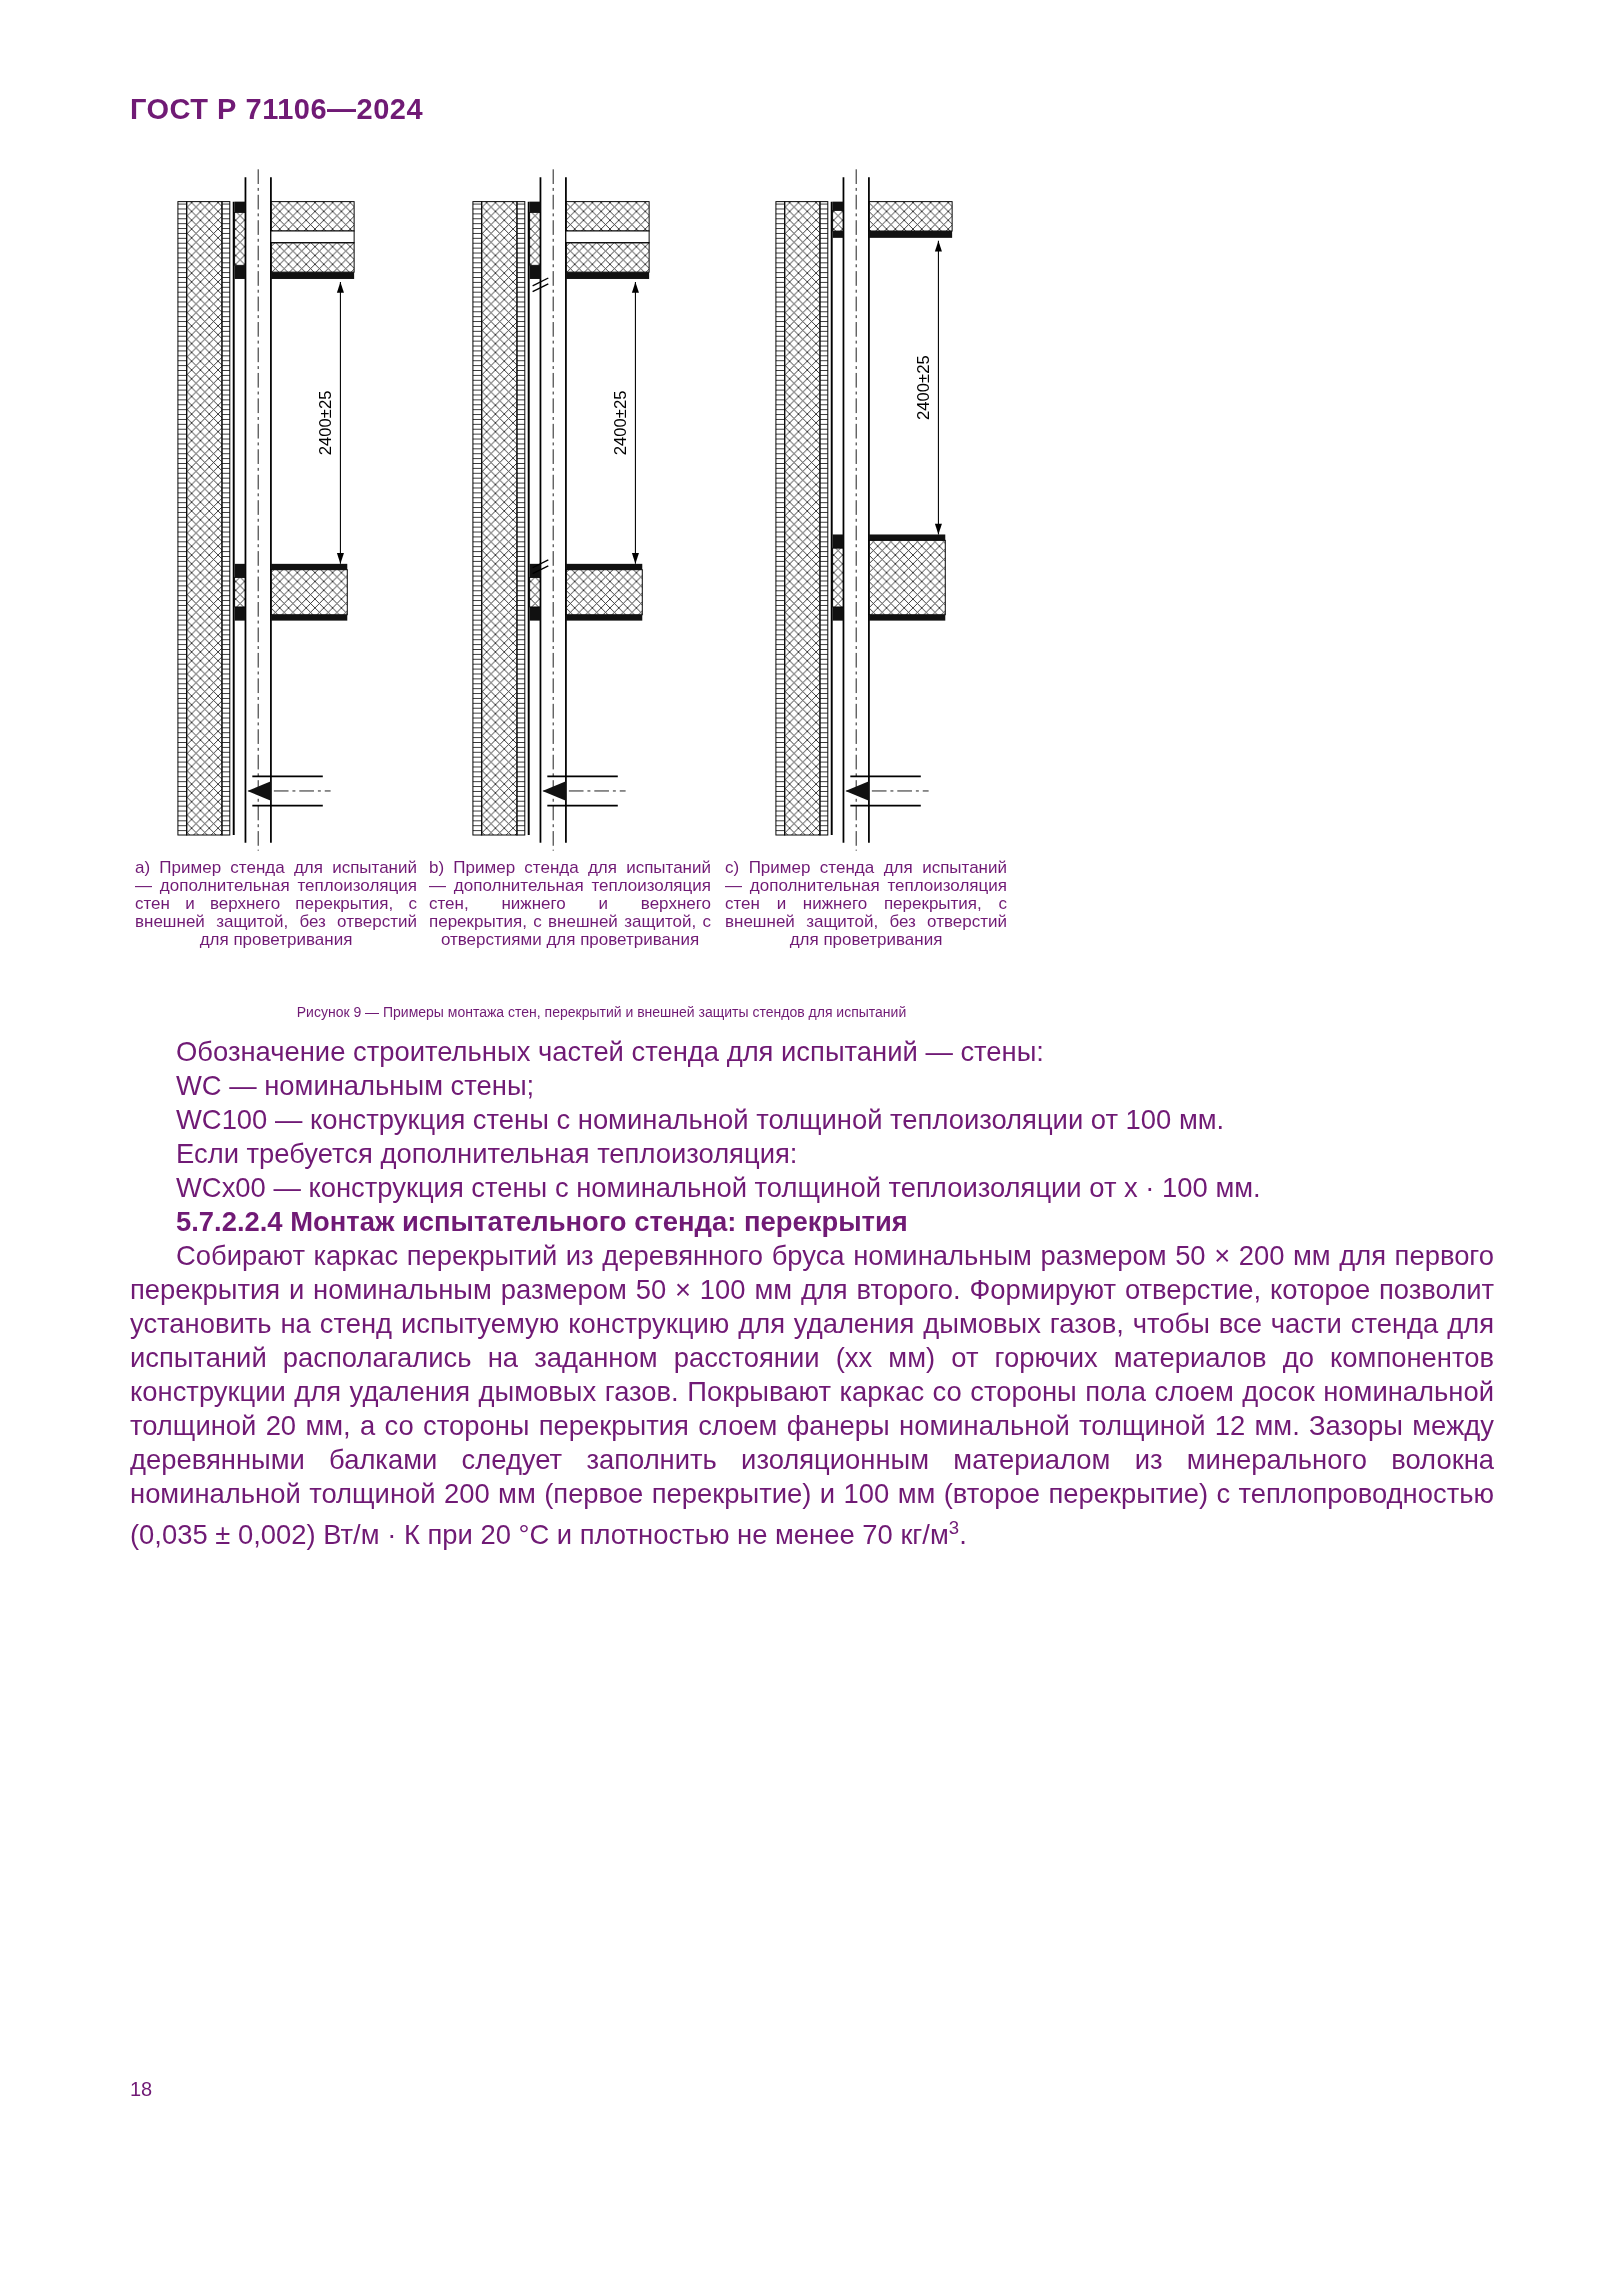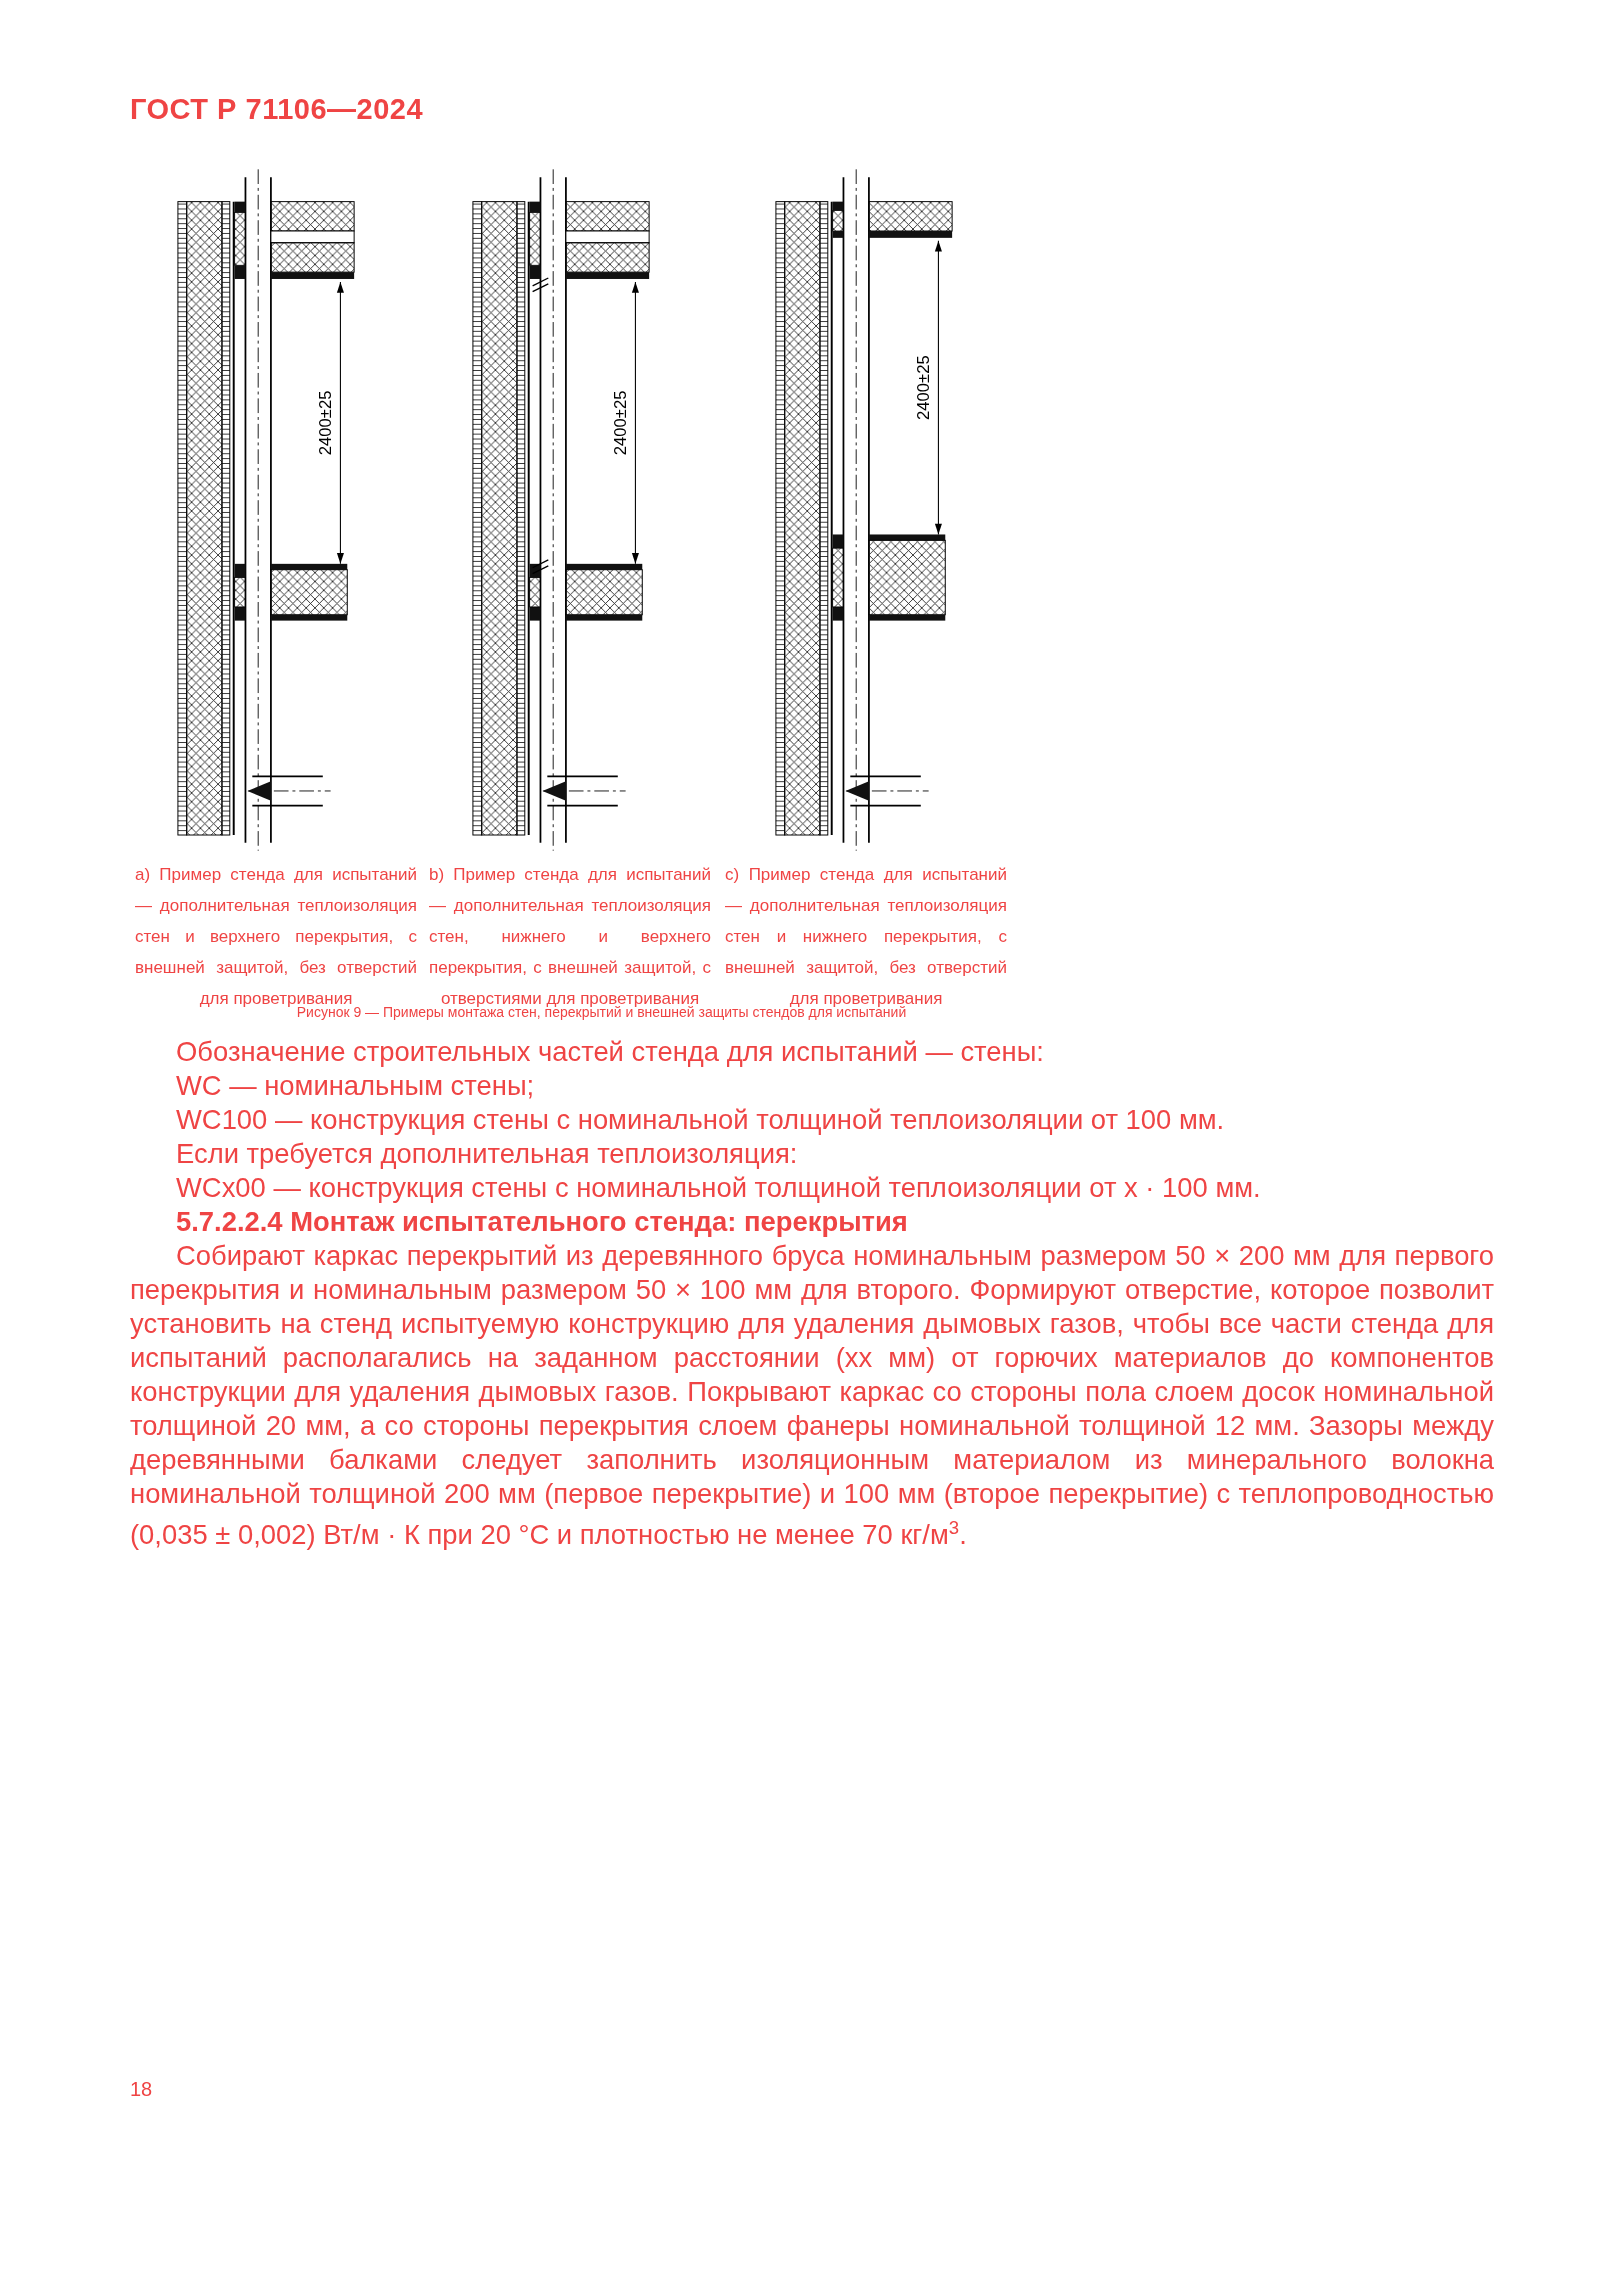--- a/index.html
+++ b/index.html
@@ -1,34 +1,34 @@
 <!DOCTYPE html>
 <html lang="ru"><head>
 <meta charset="utf-8">
 <style>
   * { margin:0; padding:0; box-sizing:border-box; }
   html,body { background:#9a9a9a; }
   .page {
     position:relative; width:1621px; height:2293px; margin:0 auto;
-    background:#ffffff; color:#ef4444;
+    background:#ffffff; color:#701a75;
     font-family:"Liberation Sans", sans-serif;
     overflow:hidden;
     padding-left:20px;
   }
   .header {
     position:absolute; left:130px; top:93px;
     font-size:29px; font-weight:bold; letter-spacing:0.5px;
   }
   .diagram { position:absolute; top:167px; width:186px; height:686px; }
   #diagram-a { left:174px; }
   #diagram-b { left:469px; }
   #diagram-c { left:772px; }
   .caption {
     position:absolute; top:859px; width:282px;
-    font-size:17px; line-height:31px;
+    font-size:17px; line-height:18px;
     text-align:justify; text-align-last:center;
   }
   #caption-a { left:135px; }
   #caption-b { left:429px; }
   #caption-c { left:725px; }
   .figure-title {
     position:absolute; left:135px; top:1004px; width:933px;
     text-align:center; font-size:14px;
   }
   .body-text {

